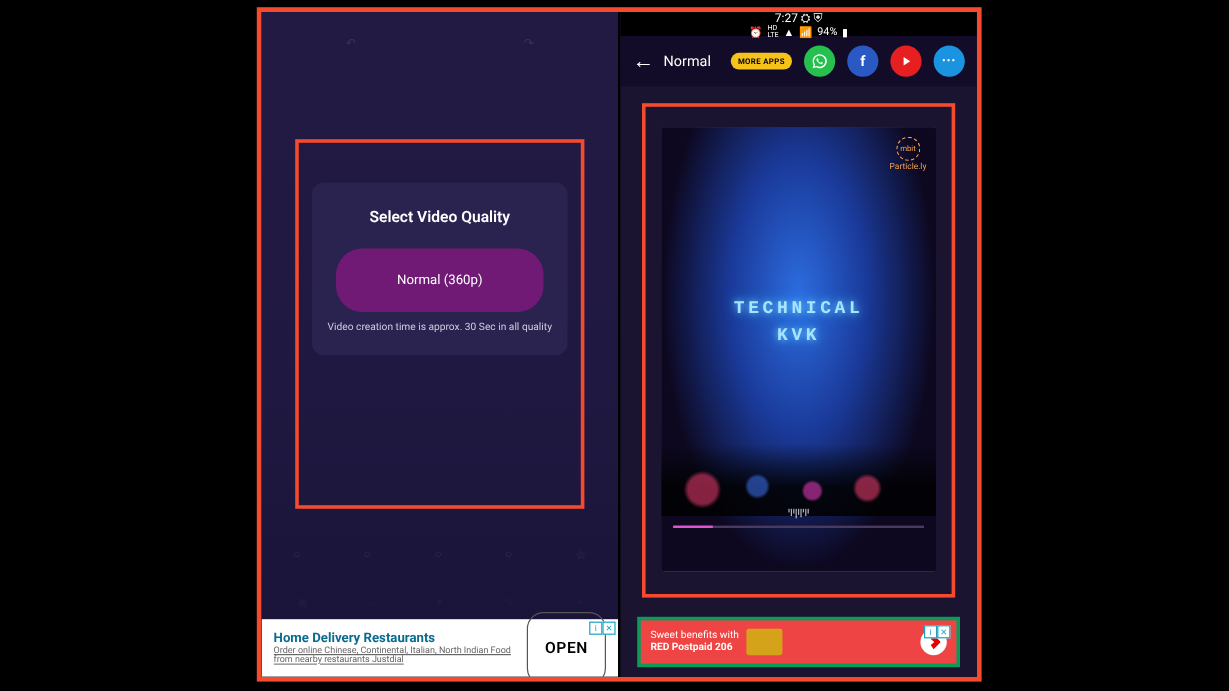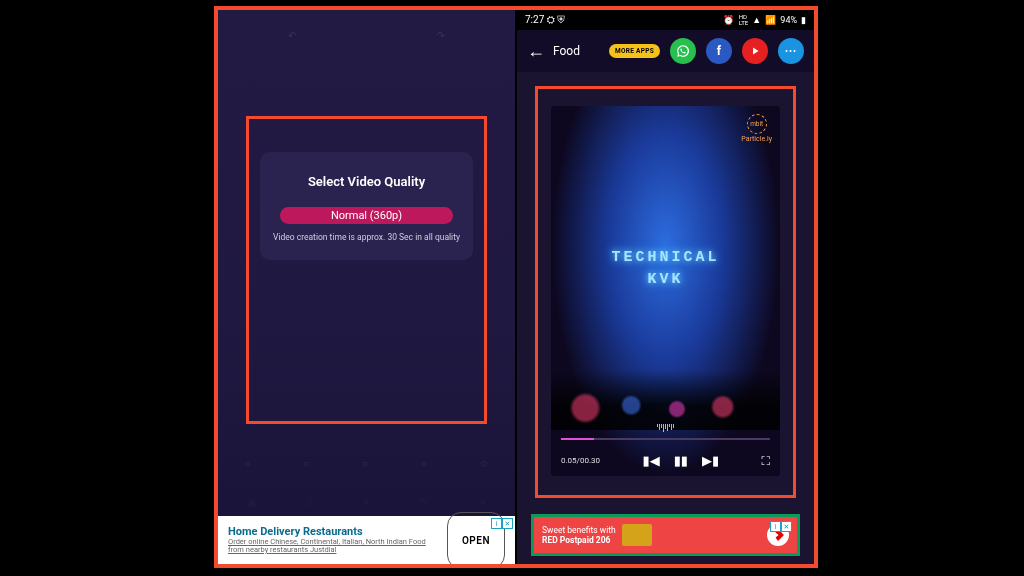--- a/index.html
+++ b/index.html
@@ -72,25 +72,25 @@
     padding: 22px 12px 18px;
     color: #fff;
     text-align: center;
   }
   .dialog h3 {
     font-size: 13px;
     font-weight: 600;
     margin-bottom: 18px;
   }
   .quality-btn {
-    background: #be185d;
+    background: #701a75;
     border-radius: 22px;
     color: #fff;
     font-size: 11px;
-    padding: 2px 0;
+    padding: 20px 0;
     margin: 8px 8px;
     cursor: pointer;
   }
   .dialog .note {
     font-size: 8.5px;
     color: #d0cce0;
     margin-top: 0;
   }
   
   .ad-banner {
@@ -115,21 +115,21 @@
   }
   .ad-banner .ad-desc {
     color: #666;
     font-size: 7.5px;
     line-height: 1.1;
     text-decoration: underline;
   }
   .ad-banner .open-btn {
     border: 1px solid #555;
     border-radius: 14px;
-    font-size: 10px;
+    font-size: 13px;
     padding: 22px 14px;
     font-weight: 600;
     letter-spacing: 0.5px;
   }
   .ad-badge {
     position: absolute;
     top: 2px; right: 2px;
     display: flex;
     font-size: 7px;
   }
@@ -145,20 +145,21 @@
   
   .status-bar {
     height: 20px;
     background: #000;
     color: #fff;
     display: flex;
     align-items: center;
     justify-content: space-between;
     padding: 0 8px;
     font-size: 10px;
+    flex-direction: column;
   }
   .status-bar .icons {
     display: flex;
     gap: 4px;
     align-items: center;
     font-size: 9px;
   }
   .share-bar {
     height: 42px;
     background: #130c28;
@@ -420,21 +421,21 @@
         <span style="font-size:6px;line-height:1">HD<br>LTE</span>
         <span>▲</span>
         <span>📶</span>
         <span>94%</span>
         <span>▮</span>
       </span>
     </div>
 
     <div class="share-bar">
       <span class="back-arrow">←</span>
-      <span class="share-label">Food</span>
+      <span class="share-label">Normal</span>
       <span class="pill-moreapps">MORE APPS</span>
       <span class="circle-btn c-wa">
         <svg width="14" height="14" viewBox="0 0 24 24" fill="#fff">
             <path d="M12 2a10 10 0 0 0-8.6 15L2 22l5.2-1.4A10 10 0 1 0 12 2zm0 18a8 8 0 0 1-4.1-1.1l-.3-.2-3 .8.8-2.9-.2-.3A8 8 0 1 1 12 20zm4.3-5.9c-.2-.1-1.4-.7-1.6-.8s-.4-.1-.5.1-.6.8-.7.9-.3.2-.5 0a6.5 6.5 0 0 1-3.2-2.8c-.2-.4.2-.4.7-1.3a.4.4 0 0 0 0-.4L9.8 8c-.1-.3-.3-.3-.5-.3h-.4a.8.8 0 0 0-.6.3 2.5 2.5 0 0 0-.8 1.9 4.4 4.4 0 0 0 .9 2.3 10 10 0 0 0 3.9 3.4c1.9.8 2.3.7 2.7.6a2.3 2.3 0 0 0 1.5-1.1c.2-.5.2-1 .1-1.1s-.2-.1-.4-.2z"></path>
           </svg>
       </span>
       <span class="circle-btn c-fb">f</span>
       <span class="circle-btn c-yt">
         <svg width="12" height="12" viewBox="0 0 24 24" fill="#fff">
             <path d="M8 5v14l11-7z"></path>
@@ -463,31 +464,20 @@
           <i style="height:8px"></i>
             <i style="height:5px"></i>
             <i style="height:7px"></i>
           <i style="height:3px"></i>
             <i style="height:6px"></i>
             <i style="height:4px"></i>
         </div>
       </div>
       <div class="player-controls">
         <div class="progress"></div>
-        <div class="ctrl-row">
-          <span class="time">
-            <span>0.05</span>/<span>00.30</span>
-          </span>
-          <span class="ctrl-center">
-            <span>▮◀</span>
-            <span>▮▮</span>
-            <span>▶▮</span>
-          </span>
-          <span class="fullscreen-ic">⛶</span>
-        </div>
       </div>
     </div>
 
     <div class="ad-right">
       <div class="ad-right-inner">
         <div class="ad-right-text">
           <span>Sweet benefits with</span>
           <b>RED Postpaid 206</b>
         </div>
         <div style="width:30px;height:22px;background:#d4a31a;border-radius:2px"></div>

